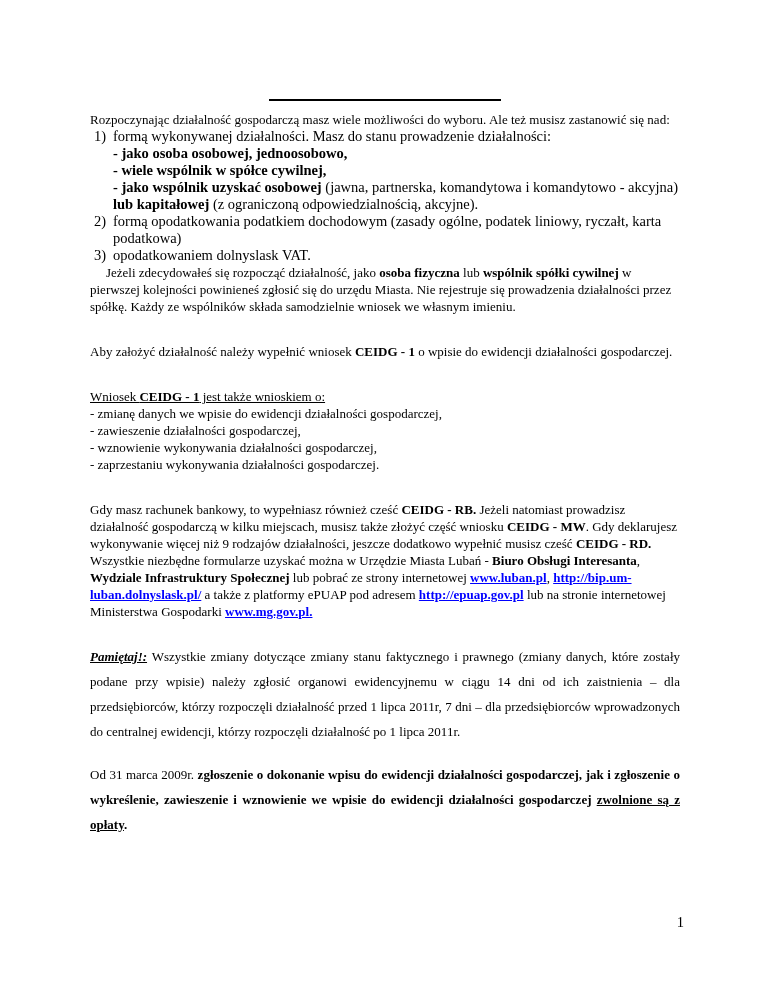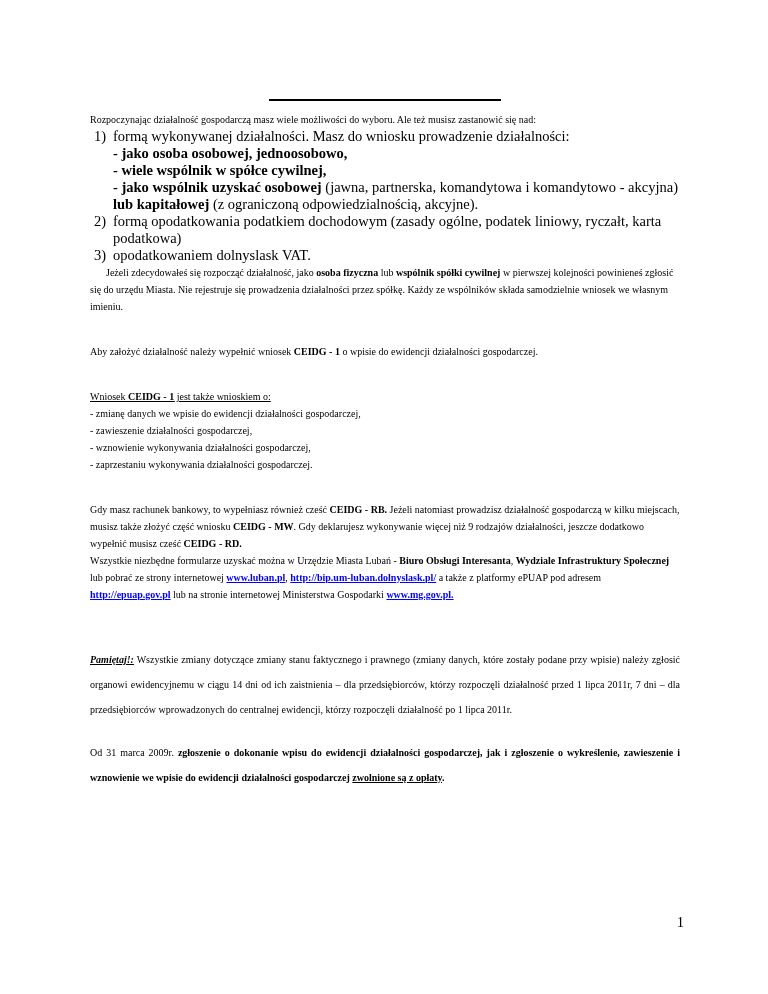--- a/index.html
+++ b/index.html
@@ -18,35 +18,35 @@
     background: #ffffff;
   }
   .top-rule {
     border: none;
     border-top: 2px solid #000000;
     width: 232px;
     margin: 99px auto 10px auto;
   }
   .para {
     margin: 0;
-    font-size: 10px;
+    font-size: 13px;
     line-height: 17px;
   }
   .numlist { font-size: 14.5px; line-height: 17px; }
   .li { position: relative; padding-left: 23px; }
   .li .num { position: absolute; left: 4px; top: 0; }
   .b  { font-weight: bold; }
   .ul { text-decoration: underline; }
   .biu { font-weight: bold; font-style: italic; text-decoration: underline; }
   .bu { font-weight: bold; text-decoration: underline; }
   .indent { text-indent: 16px; }
   .just { text-align: justify; line-height: 25px; }
   .mt1 { }
   .mt2 { margin-top: 28px; }
-  .mt3 { margin-top: 44px; }
+  .mt3 { margin-top: 24px; }
   .mt4 { margin-top: 18px; }
   .link {
     color: var(--color-link, #0000ff);
     font-weight: bold;
     text-decoration: underline;
     cursor: pointer;
   }
   .pageno {
     position: absolute;
     top: 914px;
@@ -59,21 +59,21 @@
 <body>
 
 <div class="page">
 
   <hr class="top-rule">
 
   <p class="para"><span>Rozpoczynając działalność gospodarczą masz wiele możliwości do wyboru. Ale też musisz zastanowić się nad:</span></p>
 
   <div class="numlist">
     <div class="li">
-      <span class="num">1)</span><span>formą wykonywanej działalności. Masz do wniosku prowadzenie działalności:</span>
+      <span class="num">1)</span><span>formą wykonywanej działalności. Masz do stanu prowadzenie działalności:</span>
       <div class="b">- jako osoba osobowej, jednoosobowo,</div>
       <div class="b">- wiele wspólnik w spółce cywilnej,</div>
       <div><span class="b">- jako wspólnik uzyskać osobowej</span><span> (jawna, partnerska, komandytowa i komandytowo - akcyjna) </span><span class="b">lub kapitałowej</span><span> (z ograniczoną odpowiedzialnością, akcyjne).</span></div>
     </div>
     <div class="li">
       <span class="num">2)</span><span>formą opodatkowania podatkiem dochodowym (zasady ogólne, podatek liniowy, ryczałt, karta podatkowa)</span>
     </div>
     <div class="li">
       <span class="num">3)</span><span>opodatkowaniem dolnyslask VAT.</span>
     </div>

